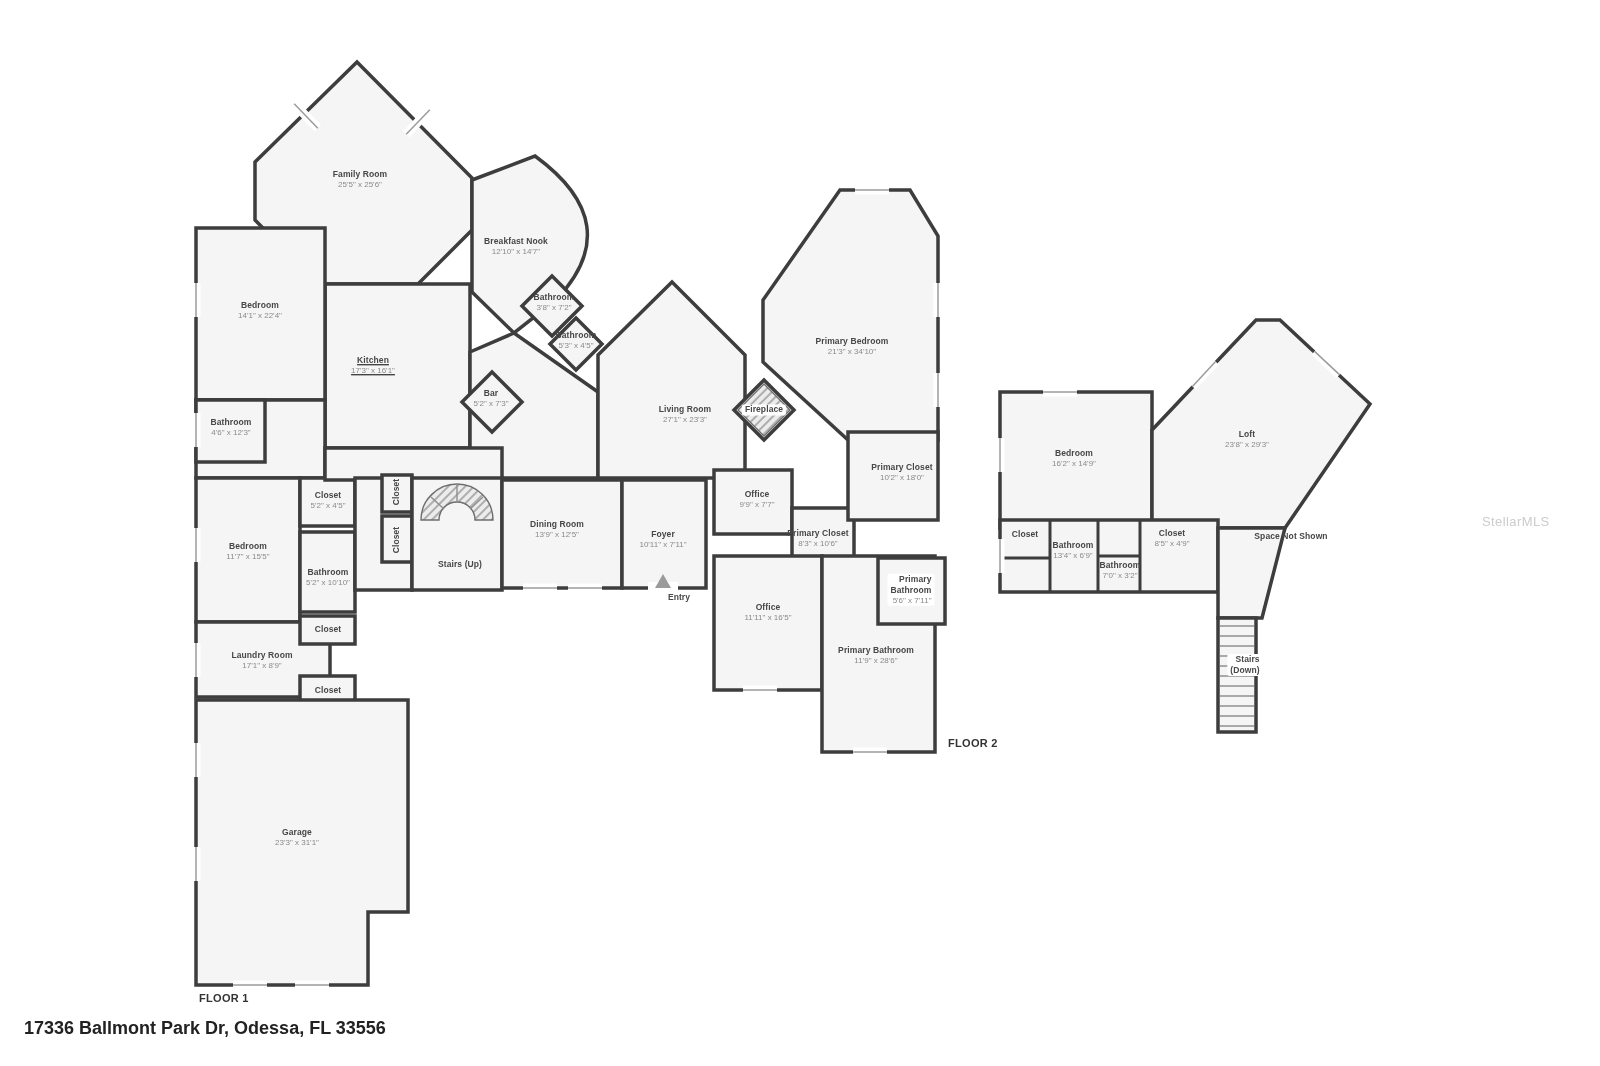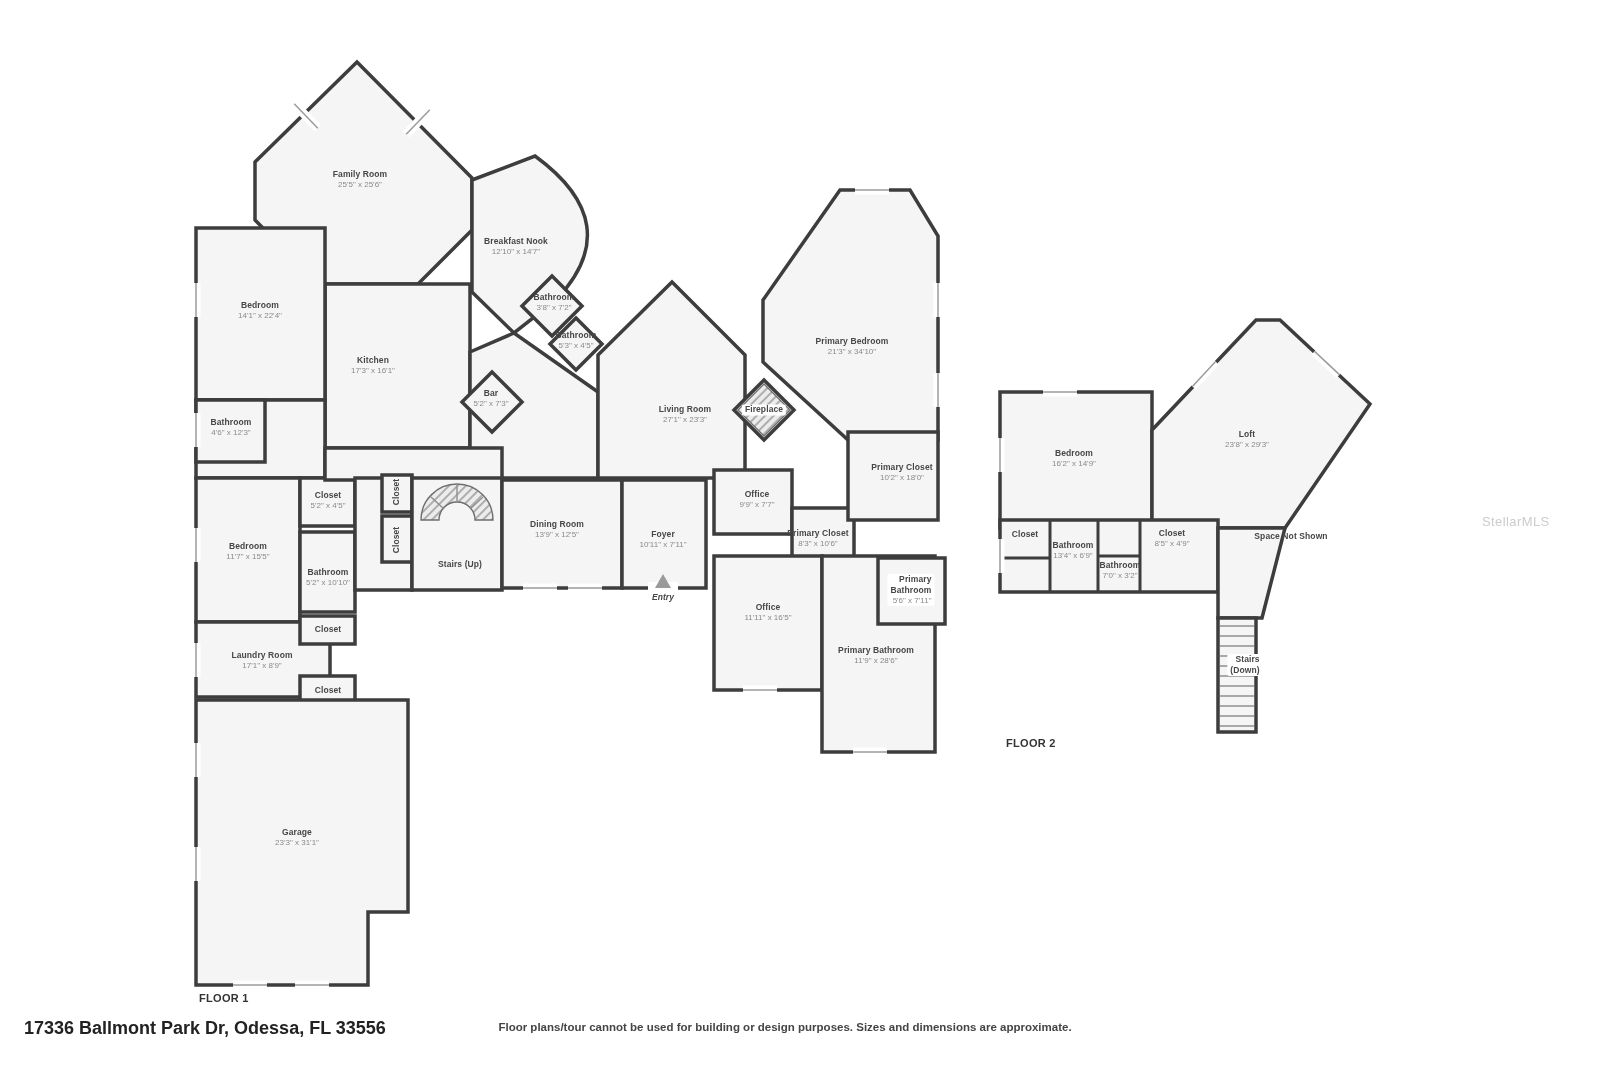--- a/index.html
+++ b/index.html
@@ -220,21 +220,21 @@
         <div class="rdims">25'5" x 25'6"</div>
       </div>
       <div class="room-label" style="left: 516px; top: 247px;">
         <div class="rname">Breakfast Nook</div>
         <div class="rdims">12'10" x 14'7"</div>
       </div>
       <div class="room-label" style="left: 260px; top: 311px;">
         <div class="rname">Bedroom</div>
         <div class="rdims">14'1" x 22'4"</div>
       </div>
-      <div class="room-label" style="left: 373px; top: 366px;">
+      <div class="room-label" style="left: 373px; top: 366px; text-decoration: underline;">
         <div class="rname">Kitchen</div>
         <div class="rdims">17'3" x 16'1"</div>
       </div>
       <div class="room-label" style="left: 554px; top: 303px;">
         <div class="rname">Bathroom</div>
         <div class="rdims">3'8" x 7'2"</div>
       </div>
       <div class="room-label" style="left: 576px; top: 341px;">
         <div class="rname">Bathroom</div>
         <div class="rdims">5'3" x 4'5"</div>
@@ -280,21 +280,21 @@
         <div class="rname">Stairs (Up)</div>
       </div>
       <div class="room-label" style="left: 557px; top: 530px;">
         <div class="rname">Dining Room</div>
         <div class="rdims">13'9" x 12'5"</div>
       </div>
       <div class="room-label" style="left: 663px; top: 540px;">
         <div class="rname">Foyer</div>
         <div class="rdims">10'11" x 7'11"</div>
       </div>
-      <div class="room-label" style="left: 663px; top: 598px; font-style: italic;">
+      <div class="room-label" style="left: 679px; top: 598px;">
         <div class="rname">Entry</div>
       </div>
       <div class="room-label" style="left: 757px; top: 500px;">
         <div class="rname">Office</div>
         <div class="rdims">9'9" x 7'7"</div>
       </div>
       <div class="room-label" style="left: 818px; top: 539px;">
         <div class="rname">Primary Closet</div>
         <div class="rdims">8'3" x 10'6"</div>
       </div>
@@ -353,19 +353,18 @@
         <div class="rname">Closet</div>
         <div class="rdims">8'5" x 4'9"</div>
       </div>
       <div class="room-label" style="left: 1291px; top: 537px;">
         <div class="rname">Space Not Shown</div>
       </div>
       <div class="room-label bg" style="left: 1236px; top: 665px; margin-left: 9px;">
         <div class="rname">Stairs</div>
         <div class="rname">(Down)</div>
       </div>
-      <div class="floor-title" style="left: 1006px; top: 737px; text-align: right;">FLOOR 2</div>
+      <div class="floor-title" style="left: 948px; top: 737px; text-align: right;">FLOOR 2</div>
     </div>
 
   <div class="watermark">StellarMLS</div>
   <div class="address">17336 Ballmont Park Dr, Odessa, FL 33556</div>
-  <div class="disclaimer">Floor plans/tour cannot be used for building or design purposes. Sizes and dimensions are approximate.</div>
 </div>
 
 </body></html>

